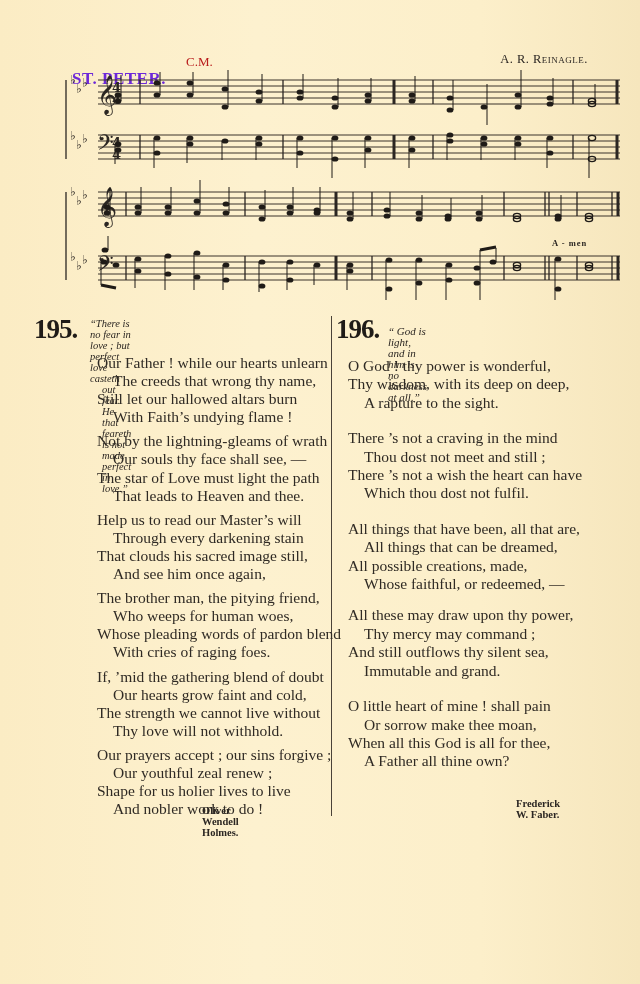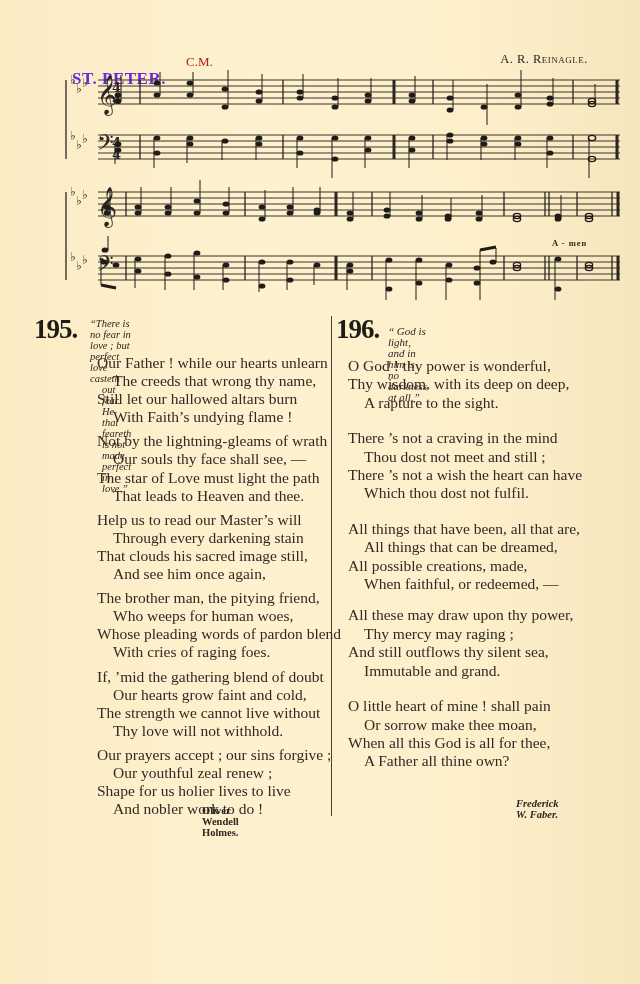--- a/index.html
+++ b/index.html
@@ -395,29 +395,29 @@
     <div class="stanza" style="margin-bottom:17px;">
       <div class="line">There ’s not a craving in the mind</div>
       <div class="line indent">Thou dost not meet and still ;</div>
       <div class="line">There ’s not a wish the heart can have</div>
       <div class="line indent">Which thou dost not fulfil.</div>
     </div>
     <div class="stanza" style="margin-bottom:13px;">
       <div class="line">All things that have been, all that are,</div>
       <div class="line indent">All things that can be dreamed,</div>
       <div class="line">All possible creations, made,</div>
-      <div class="line indent">When faithful, or redeemed, —</div>
+      <div class="line indent">Whose faithful, or redeemed, —</div>
     </div>
     <div class="stanza" style="margin-bottom:17px;">
       <div class="line">All these may draw upon thy power,</div>
-      <div class="line indent">Thy mercy may raging ;</div>
+      <div class="line indent">Thy mercy may command ;</div>
       <div class="line">And still outflows thy silent sea,</div>
       <div class="line indent">Immutable and grand.</div>
     </div>
     <div class="stanza">
       <div class="line">O little heart of mine !  shall pain</div>
       <div class="line indent">Or sorrow make thee moan,</div>
       <div class="line">When all this God is all for thee,</div>
       <div class="line indent">A Father all thine own?</div>
     </div>
   </div>
-  <span class="author" style="left:516px; top:798px;font-style:italic;">Frederick W. Faber.</span>
+  <span class="author" style="left:516px; top:798px;">Frederick W. Faber.</span>
 </div>
 
 </body></html>

